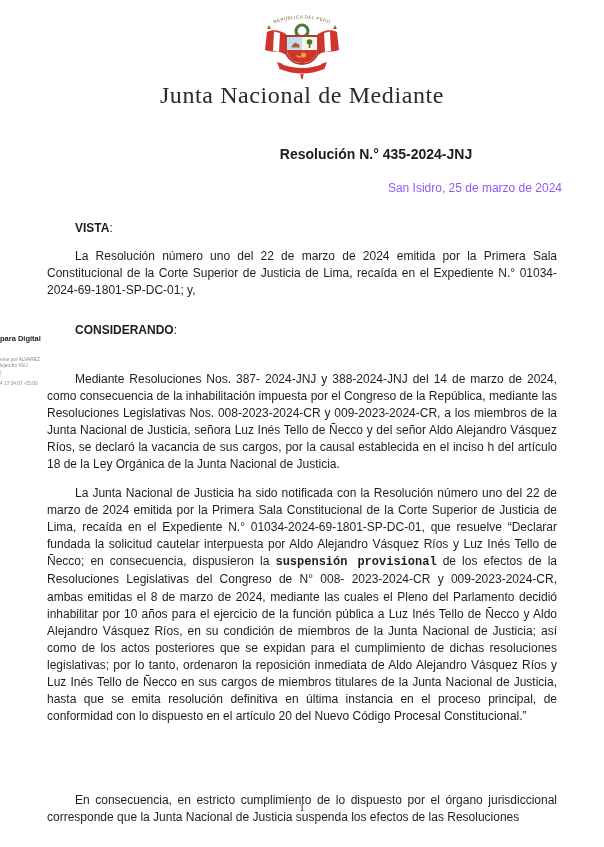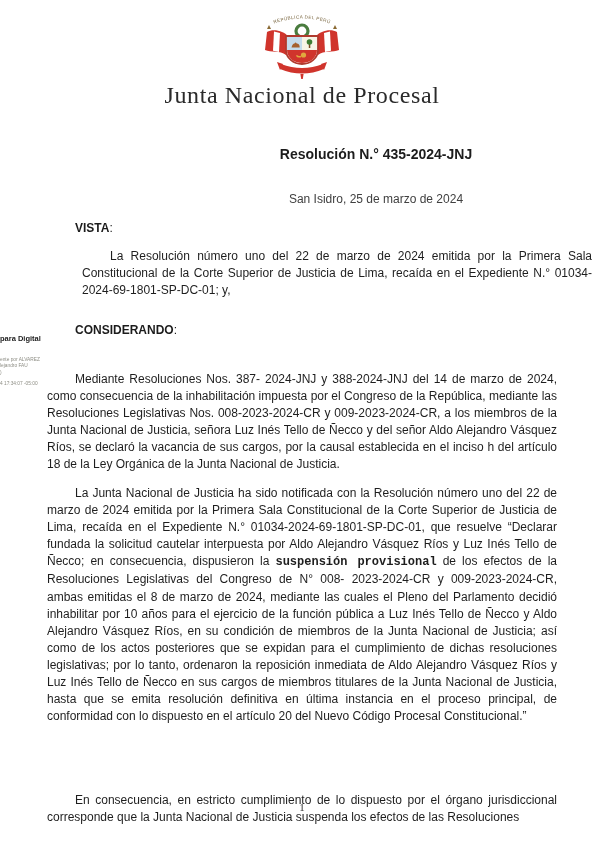--- a/index.html
+++ b/index.html
@@ -17,21 +17,21 @@
     position:absolute;top:82px;left:0;width:604px;
     text-align:center;
     font-family:"Liberation Serif", serif;
     font-weight:400;
     font-size:24px;
     letter-spacing:0.6px;
     color:#2a2a2a;
   }
   .res-block{position:absolute;top:146px;left:190px;width:372px;text-align:center;}
   .res-number{font-weight:bold;font-size:14px;color:#1c1c1c;}
-  .res-date{margin-top:30px;font-size:12px;color:#404040;}
+  .res-date{margin-top:19px;font-size:12px;color:#8b5cf6;text-align:right;}
   .stamp{position:absolute;left:0;top:334px;width:72px;}
   .stamp-title{font-size:7.5px;font-weight:bold;color:#1c1c1c;white-space:nowrap;}
   .stamp-lines{margin-top:14px;font-size:4.8px;line-height:6.3px;color:#8d8d84;white-space:nowrap;}
   .stamp-lines .frag{display:block;}
   .stamp-lines .frag.last{margin-top:5px;}
   .sec-heading{
     position:absolute;left:75px;
     font-size:12px;font-weight:bold;color:#1c1c1c;
   }
   .sec-heading .colon{font-weight:normal;}
@@ -91,41 +91,41 @@
     </g>
 
     <g>
       <path d="M 23 52 Q 44 60 65 52 L 66 57 Q 44 66 22 57 Z" fill="#d0342c"></path>
       <path d="M 19 50 L 25 52 L 22 58 Z" fill="#d0342c"></path>
       <path d="M 69 50 L 63 52 L 66 58 Z" fill="#d0342c"></path>
       <path d="M 42.4 62 L 45.6 62 L 44.8 67 L 43.2 67 Z" fill="#d0342c"></path>
     </g>
   </svg>
 
-  <div class="doc-title">Junta Nacional de Procesal</div>
+  <div class="doc-title">Junta Nacional de Mediante</div>
 
   <div class="res-block">
     <div class="res-number">Resolución N.° 435-2024-JNJ</div>
     <div class="res-date">San Isidro, 25 de marzo de 2024</div>
   </div>
 
   <div class="stamp">
     <div class="stamp-title">para Digital</div>
     <div class="stamp-lines">
       <span class="frag">ente por ALVAREZ</span>
       <span class="frag">lejandro FAU</span>
       <span class="frag">)</span>
       <span class="frag last">4 17:34:07 -05:00</span>
     </div>
   </div>
 
   <div class="sec-heading" style="top:221px;text-align:right;">
     <span>VISTA</span><span class="colon">:</span>
   </div>
-  <div class="para" style="top:248px;margin-left:35px;">La Resolución número uno del 22 de marzo de 2024 emitida por la Primera Sala Constitucional de la Corte Superior de Justicia de Lima, recaída en el Expediente N.° 01034-2024-69-1801-SP-DC-01; y,</div>
+  <div class="para" style="top:248px;">La Resolución número uno del 22 de marzo de 2024 emitida por la Primera Sala Constitucional de la Corte Superior de Justicia de Lima, recaída en el Expediente N.° 01034-2024-69-1801-SP-DC-01; y,</div>
 
   <div class="sec-heading" style="top:323px;">
     <span>CONSIDERANDO</span><span class="colon">:</span>
   </div>
 
   <div class="para" style="top:371px;">Mediante Resoluciones Nos. 387- 2024-JNJ y 388-2024-JNJ del 14 de marzo de 2024, como consecuencia de la inhabilitación impuesta por el Congreso de la República, mediante las Resoluciones Legislativas Nos. 008-2023-2024-CR y 009-2023-2024-CR, a los miembros de la Junta Nacional de Justicia, señora Luz Inés Tello de Ñecco y del señor Aldo Alejandro Vásquez Ríos, se declaró la vacancia de sus cargos, por la causal establecida en el inciso h del artículo 18 de la Ley Orgánica de la Junta Nacional de Justicia.</div>
 
   <div class="para" style="top:485px;">
     <span>La Junta Nacional de Justicia ha sido notificada con la Resolución número uno del 22 de marzo de 2024 emitida por la Primera Sala Constitucional de la Corte Superior de Justicia de Lima, recaída en el Expediente N.° 01034-2024-69-1801-SP-DC-01, que resuelve “Declarar fundada la solicitud cautelar interpuesta por Aldo Alejandro Vásquez Ríos y Luz Inés Tello de Ñecco; en consecuencia, dispusieron la </span><span class="b">suspensión provisional</span><span> de los efectos de la Resoluciones Legislativas del Congreso de N° 008- 2023-2024-CR y 009-2023-2024-CR, ambas emitidas el 8 de marzo de 2024, mediante las cuales el Pleno del Parlamento decidió inhabilitar por 10 años para el ejercicio de la función pública a Luz Inés Tello de Ñecco y Aldo Alejandro Vásquez Ríos, en su condición de miembros de la Junta Nacional de Justicia; así como de los actos posteriores que se expidan para el cumplimiento de dichas resoluciones legislativas; por lo tanto, ordenaron la reposición inmediata de Aldo Alejandro Vásquez Ríos y Luz Inés Tello de Ñecco en sus cargos de miembros titulares de la Junta Nacional de Justicia, hasta que se emita resolución definitiva en última instancia en el proceso principal, de conformidad con lo dispuesto en el artículo 20 del Nuevo Código Procesal Constitucional.”</span>
   </div>

